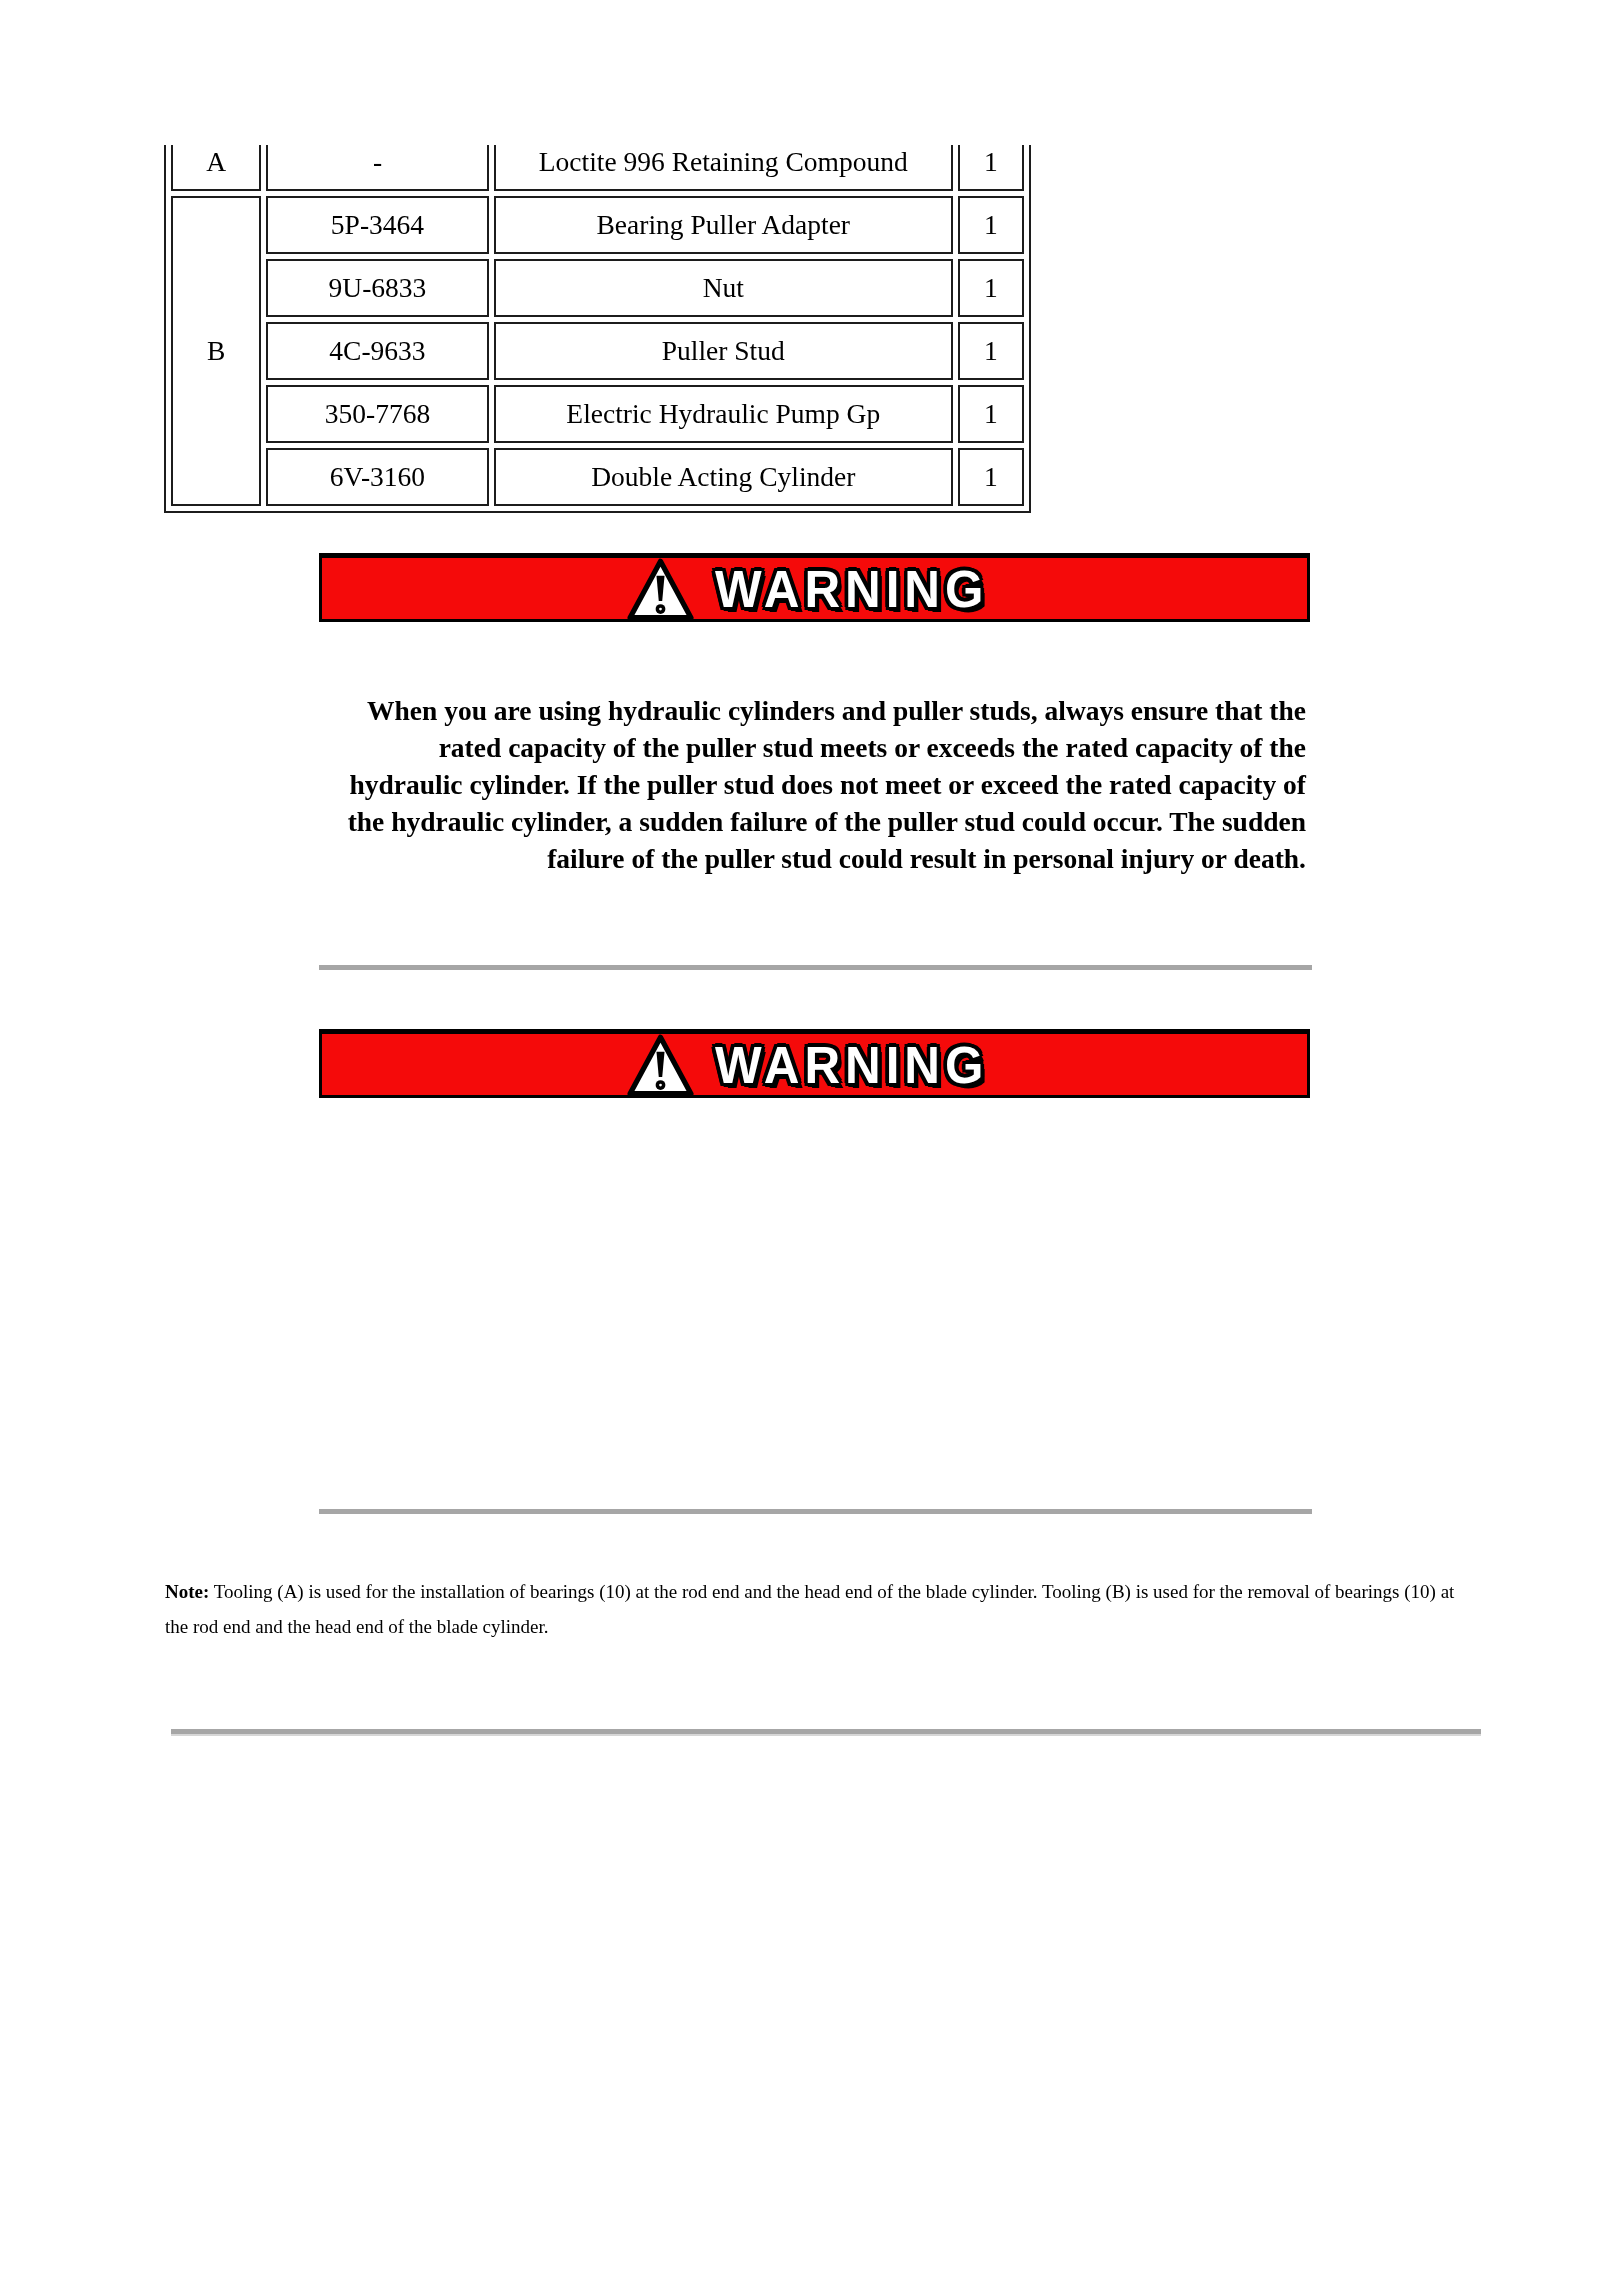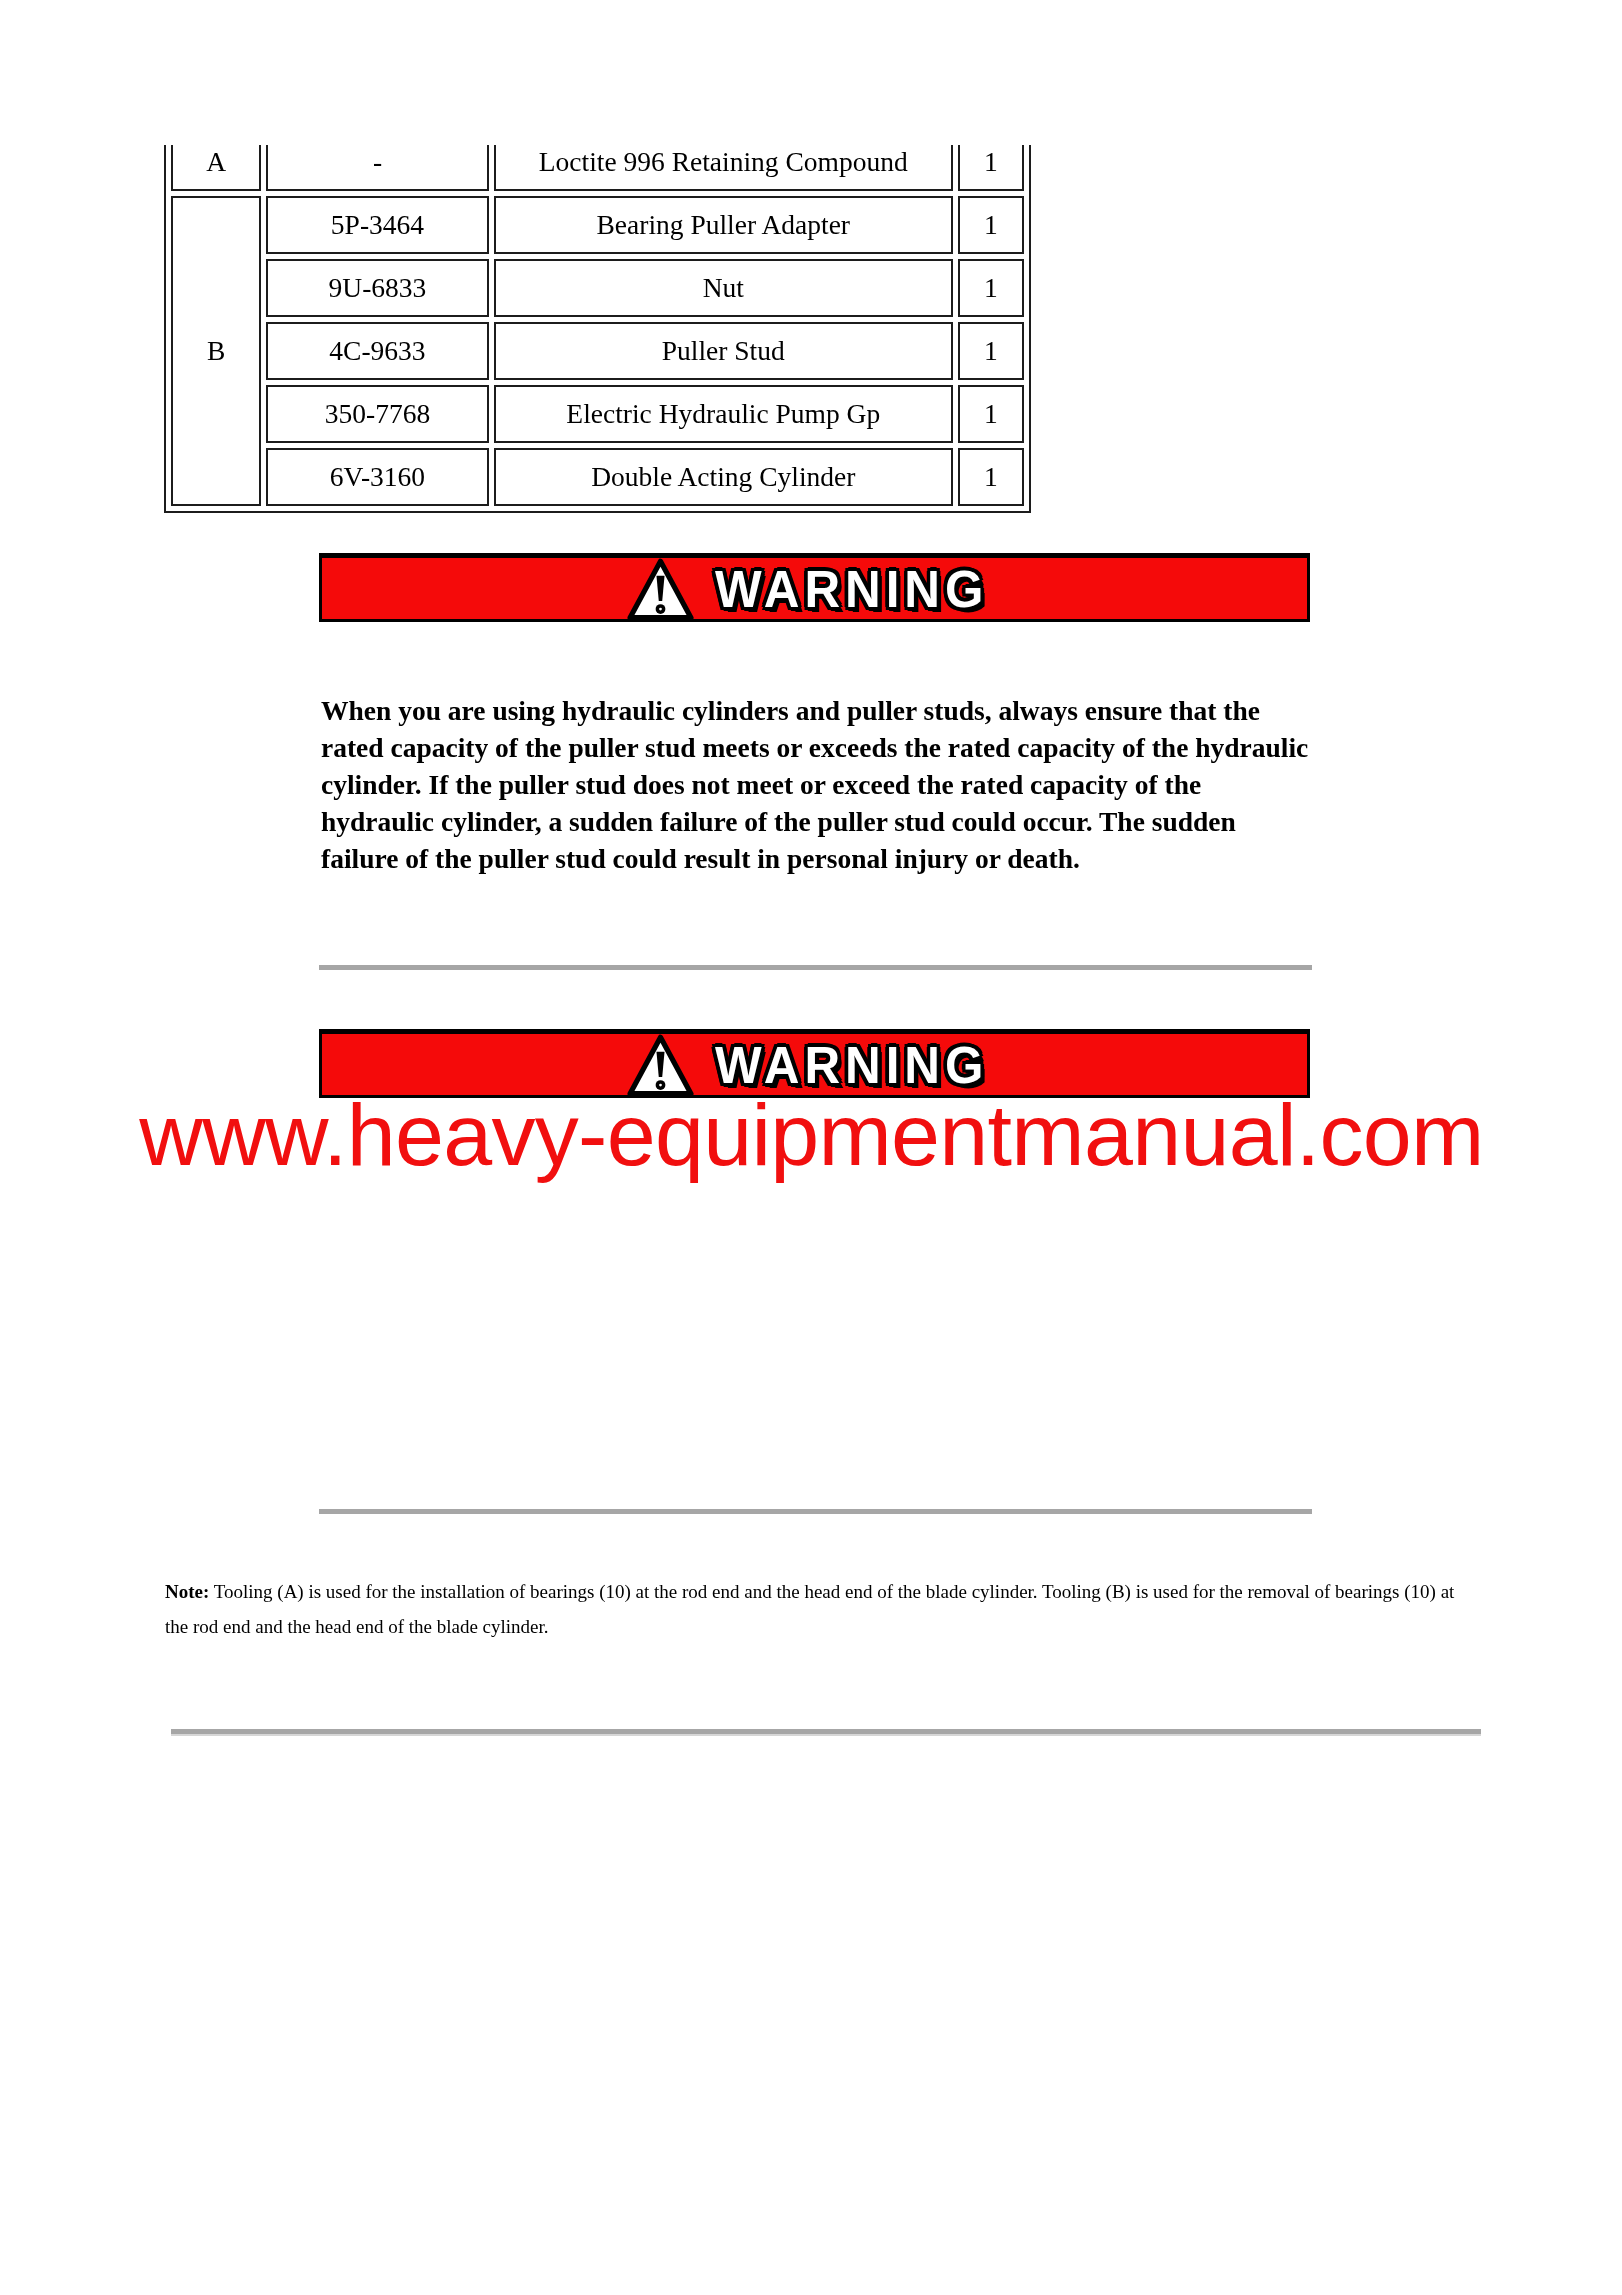--- a/index.html
+++ b/index.html
@@ -52,21 +52,21 @@
       4.6px 4.6px 0 #000;
   }
 
   
   .warn-text{
     position:absolute;left:321px;width:1001px;
     font-weight:700;font-size:27.5px;line-height:37px;
   }
   .warn-text.block1{top:692px;}
   .warn-text.block2{top:1173px;}
-  .warn-text p{margin:0 9px 31px 0;}
+  .warn-text p{margin:0 16px 31px 0;text-align:right;}
   .warn-text p:last-child{margin-bottom:0;}
 
   
   .divider{position:absolute;background:var(--divider-gray,#a6a6a6);}
   .divider.d1{left:319px;top:965px;width:993px;height:4.6px;}
   .divider.d2{left:319px;top:1509px;width:993px;height:4.6px;}
   .divider.d3{left:171px;top:1729px;width:1310px;height:4.6px;border-bottom:2px solid #d6d6d6;}
 
   
   .note{
@@ -161,16 +161,15 @@
 
   <div class="warn-text block2">
   </div>
 
   <div class="divider d2"></div>
 
   <p class="note"><span class="note-label">Note:</span><span> Tooling (A) is used for the installation of bearings (10) at the rod end and the head end of the blade cylinder. Tooling (B) is used for the removal of bearings (10) at the rod end and the head end of the blade cylinder.</span></p>
 
   <div class="divider d3"></div>
 
-  <div class="watermark">www.heavy-equipmentmanual.com</div>
 
 </div>
 
 
 </body></html>

